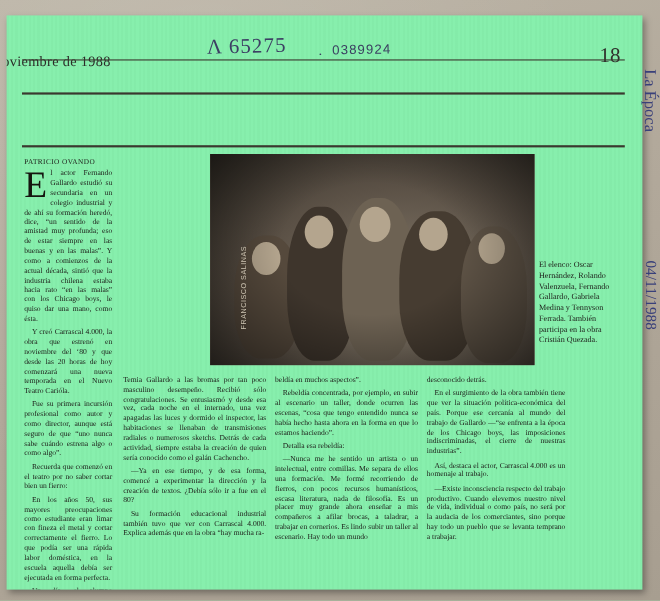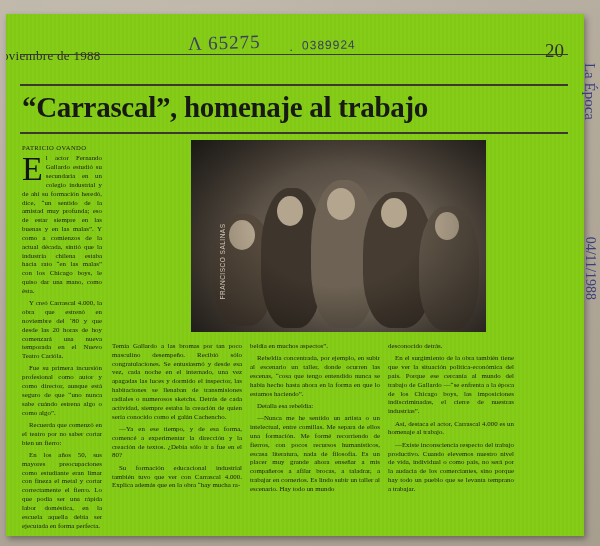--- a/index.html
+++ b/index.html
@@ -12,21 +12,21 @@
   .scan {
     position:absolute; left:0; top:0; width:600px; height:546px;
     background:
       radial-gradient(ellipse at 30% 20%, rgba(255,255,255,0.10), rgba(0,0,0,0) 60%),
       linear-gradient(160deg,#bdb6a8 0%,#b3aa9c 40%,#a79e90 100%);
   }
   
   .paper {
     position:absolute;
     left:6px; top:14px; width:578px; height:522px;
-    background:#84cc16;
+    background:#86efac;
     box-shadow:2px 3px 6px rgba(0,0,0,0.35);
     overflow:hidden;
   }
   .paper:before{
     content:"";
     position:absolute; inset:0;
     background:
       repeating-linear-gradient(90deg, rgba(0,0,0,0.015) 0 2px, rgba(255,255,255,0.012) 2px 4px);
     pointer-events:none;
   }
@@ -170,49 +170,49 @@
 </style>
 </head>
 <body>
 
 <div class="scan"></div>
 
 <div class="paper">
 
   <div class="topbar">
     <div class="issue-date">oviembre de 1988</div>
-    <div class="page-num">20</div>
+    <div class="page-num">18</div>
     <div class="stamp-1">Λ 65275</div>
     <div class="dotmark">·</div>
     <div class="stamp-2">0389924</div>
   </div>
 
   <div class="rule top"></div>
 
   <div class="rule below-mast"></div>
 
-  <div class="headline">“Carrascal”, homenaje al trabajo</div>
   <div class="rule below-head"></div>
 
   <div class="photo">
     <div class="bg"></div>
     <div class="fig f1"></div>
     <div class="fig f2"></div>
     <div class="fig f3"></div>
     <div class="fig f4"></div>
     <div class="fig f5"></div>
     <div class="head h1"></div>
     <div class="head h2"></div>
     <div class="head h3"></div>
     <div class="head h4"></div>
     <div class="head h5"></div>
     <div class="vign"></div>
     <div class="photo-credit">FRANCISCO SALINAS</div>
   </div>
 
+  <div class="caption">El elenco: Oscar Hernández, Rolando Valenzuela, Fernando Gallardo, Gabriela Medina y Tennyson Ferrada. También participa en la obra Cristián Quezada.</div>
 
   <div class="body-col col1">
     <div class="byline">PATRICIO OVANDO</div>
     <span class="dropcap">E</span>
     <p class="nofirst">l actor Fernando Gallardo estudió su secundaria en un colegio industrial y de ahí su formación heredó, dice, “un sentido de la amistad muy profunda; eso de estar siempre en las buenas y en las malas”. Y como a comienzos de la actual década, sintió que la industria chilena estaba hacia rato “en las malas” con los Chicago boys, le quiso dar una mano, como ésta.</p>
     <p>Y creó Carrascal 4.000, la obra que estrenó en noviembre del ‘80 y que desde las 20 horas de hoy comenzará una nueva temporada en el Nuevo Teatro Carióla.</p>
     <p>Fue su primera incursión profesional como autor y como director, aunque está seguro de que “uno nunca sabe cuándo estrena algo o como algo”.</p>
     <p>Recuerda que comenzó en el teatro por no saber cortar bien un fierro:</p>
     <p>En los años 50, sus mayores preocupaciones como estudiante eran limar con fineza el metal y cortar correctamente el fierro. Lo que podía ser una rápida labor doméstica, en la escuela aquella debía ser ejecutada en forma perfecta.</p>
     <p>Un día, el alumno Gallardo fue sorprendido cometiendo un grave error en ese sentido y el profesor, exigente, lo castigó obligándolo a realizar el papel de mujer que había en la obra que anualmente montaba la escuela.</p>

